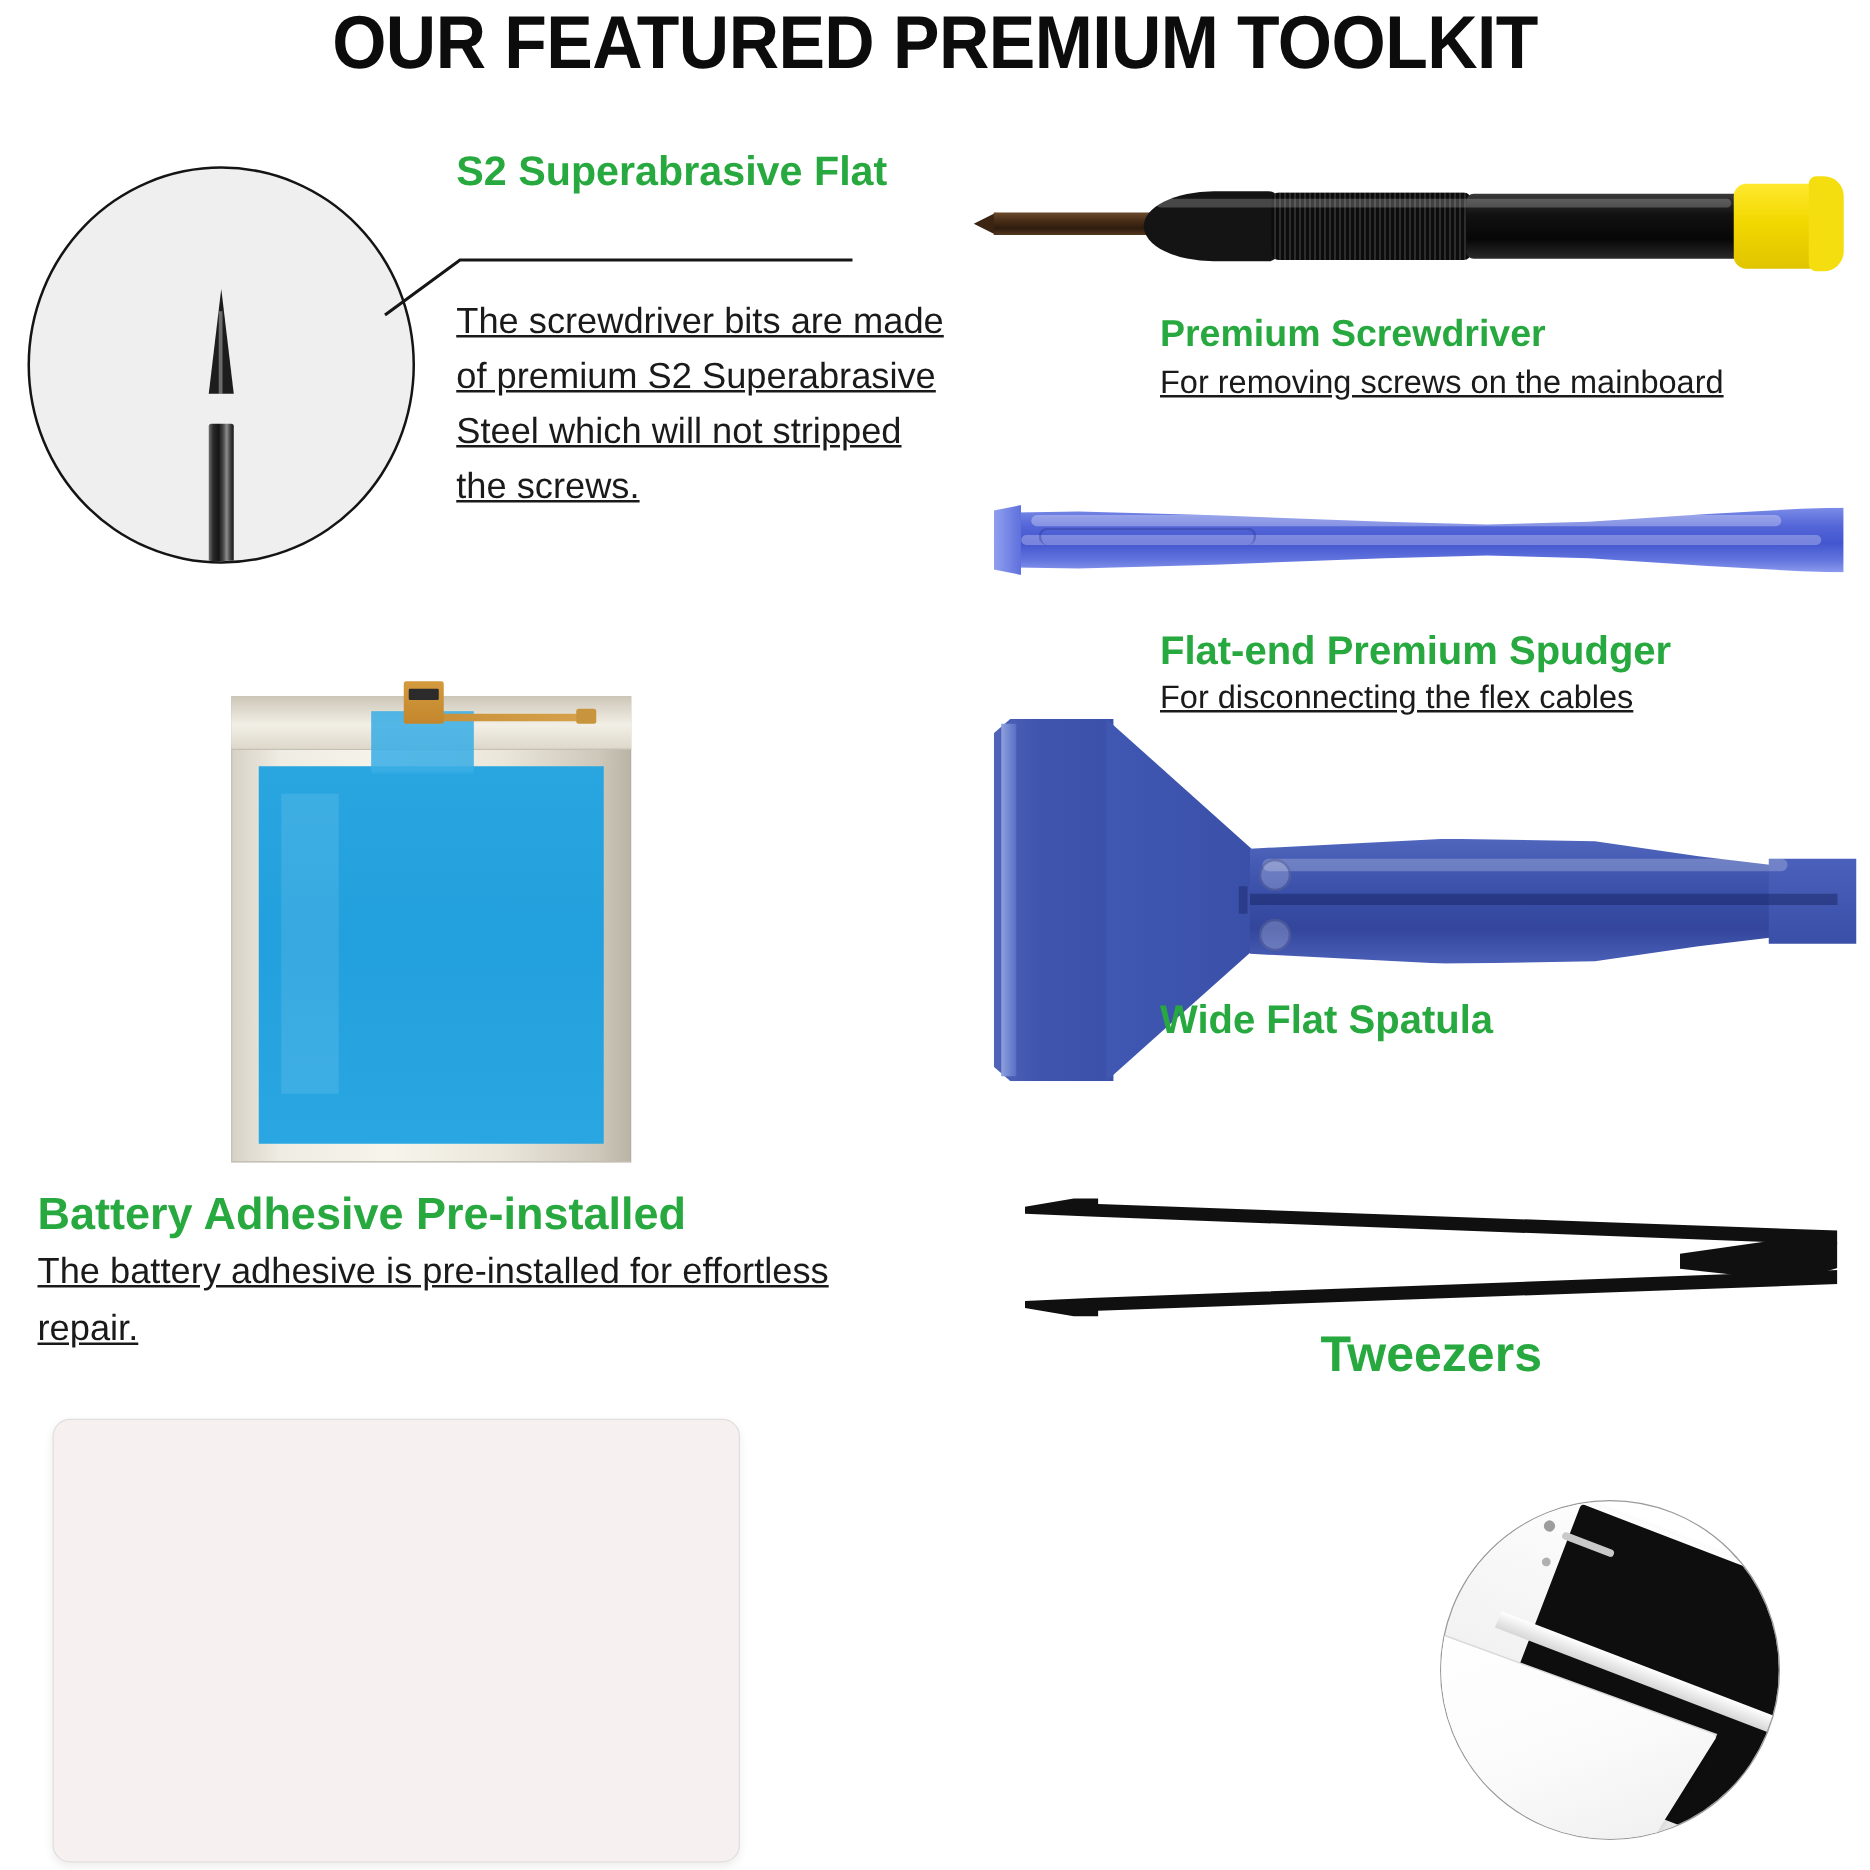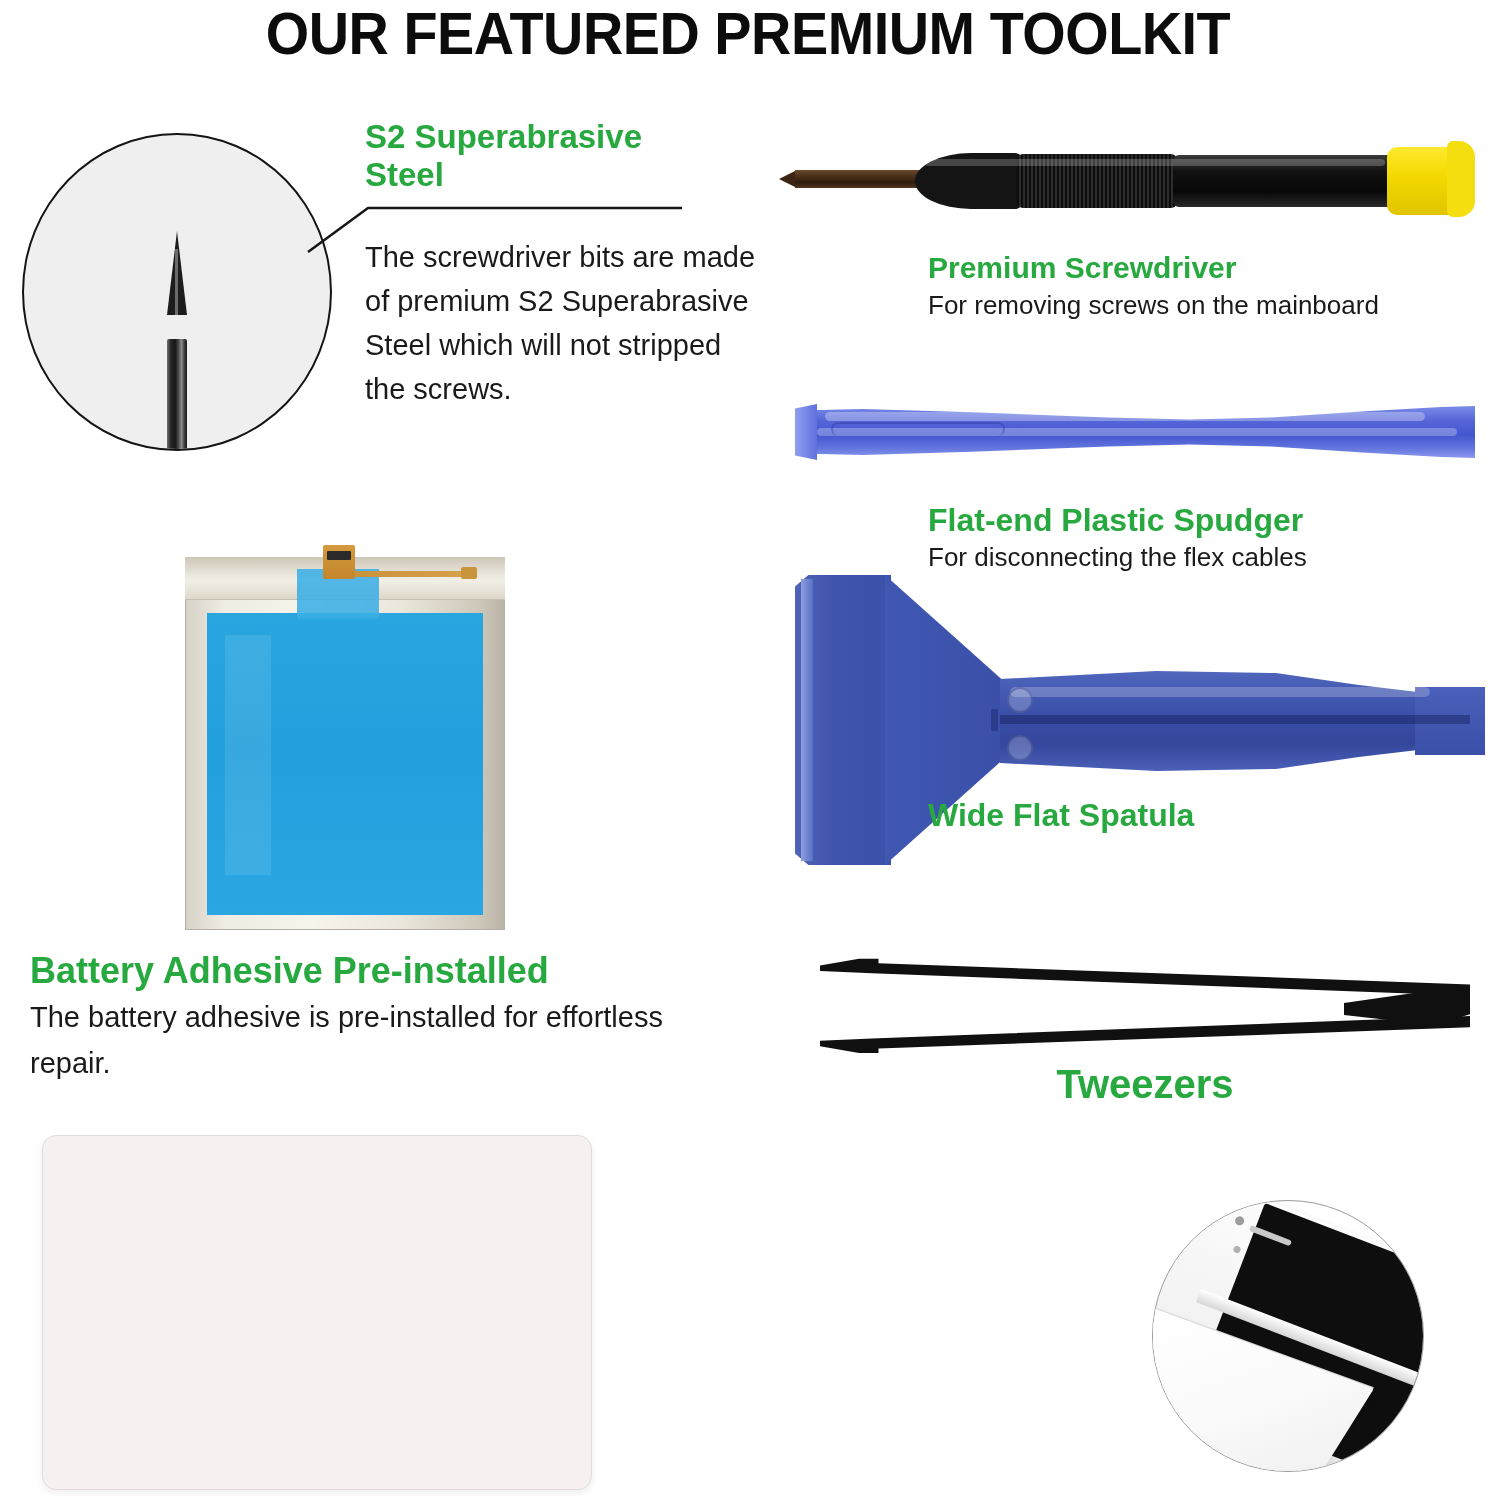--- a/index.html
+++ b/index.html
@@ -21,21 +21,21 @@
     font-family:"Liberation Sans", sans-serif;
     transform:scaleX(0.93);transform-origin:center top;
     white-space:nowrap;
   }
 
   
   .head-green{
     color:#27a93f;font-weight:700;
     font-family:"Liberation Sans", sans-serif;
   }
-  .body-black{color:#1a1a1a;font-weight:400;}
+  .body-black{color:#1a1a1a;font-weight:400;text-decoration:underline;}
 
   
   .bit-circle{
     position:absolute;left:22px;top:133px;width:310px;height:318px;
     border-radius:50%;
     background:#efefef;
     border:2px solid #141414;
     box-sizing:border-box;
     overflow:hidden;
   }
@@ -365,21 +365,21 @@
         <div class="bit-tip-gloss"></div>
         <div class="bit-shaft"></div>
       </div>
     </div>
   </div>
 
   <svg class="leader" viewBox="0 0 400 70" xmlns="http://www.w3.org/2000/svg">
     <polyline points="18,62 78,18 392,18" fill="none" stroke="#161616" stroke-width="2.5"></polyline>
   </svg>
 
-  <div class="s2-head head-green">S2 Superabrasive Steel</div>
+  <div class="s2-head head-green">S2 Superabrasive Flat</div>
   <div class="s2-body body-black">The screwdriver bits are made of premium S2 Superabrasive Steel which will not stripped the screws.</div>
 
   <div class="sd">
     <div class="sd-bit-tip"></div>
     <div class="sd-bit"></div>
     <div class="sd-cone"></div>
     <div class="sd-grip"></div>
     <div class="sd-body"></div>
     <div class="sd-cap"></div>
     <div class="sd-cap-flare"></div>
@@ -393,21 +393,21 @@
 
   <div class="spud">
     <div class="spud-body"></div>
     <div class="spud-chisel-l"></div>
     <div class="spud-hi"></div>
     <div class="spud-ridge"></div>
     <div class="spud-groove"></div>
   </div>
 
   <div class="spud-txt">
-    <div class="spud-h head-green">Flat-end Plastic Spudger</div>
+    <div class="spud-h head-green">Flat-end Premium Spudger</div>
     <div class="spud-s body-black">For disconnecting the flex cables</div>
   </div>
 
   <div class="spat">
     <div class="spat-blade"></div>
     <div class="spat-blade-edge"></div>
     <div class="spat-flare"></div>
     <div class="spat-shaft"></div>
     <div class="spat-tab"></div>
     <div class="spat-shaft-line"></div>

